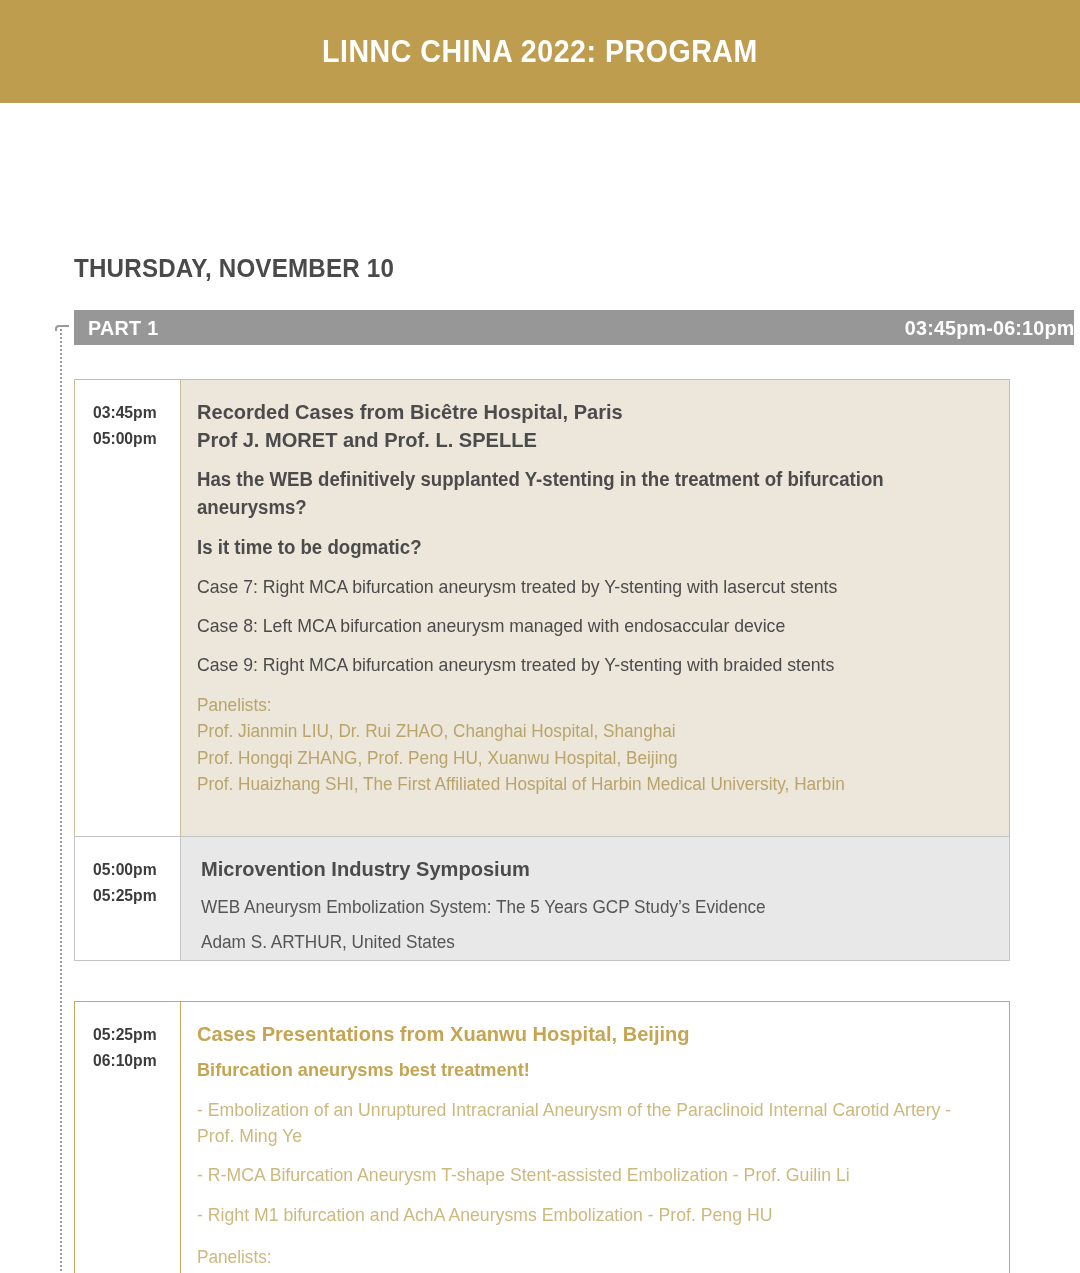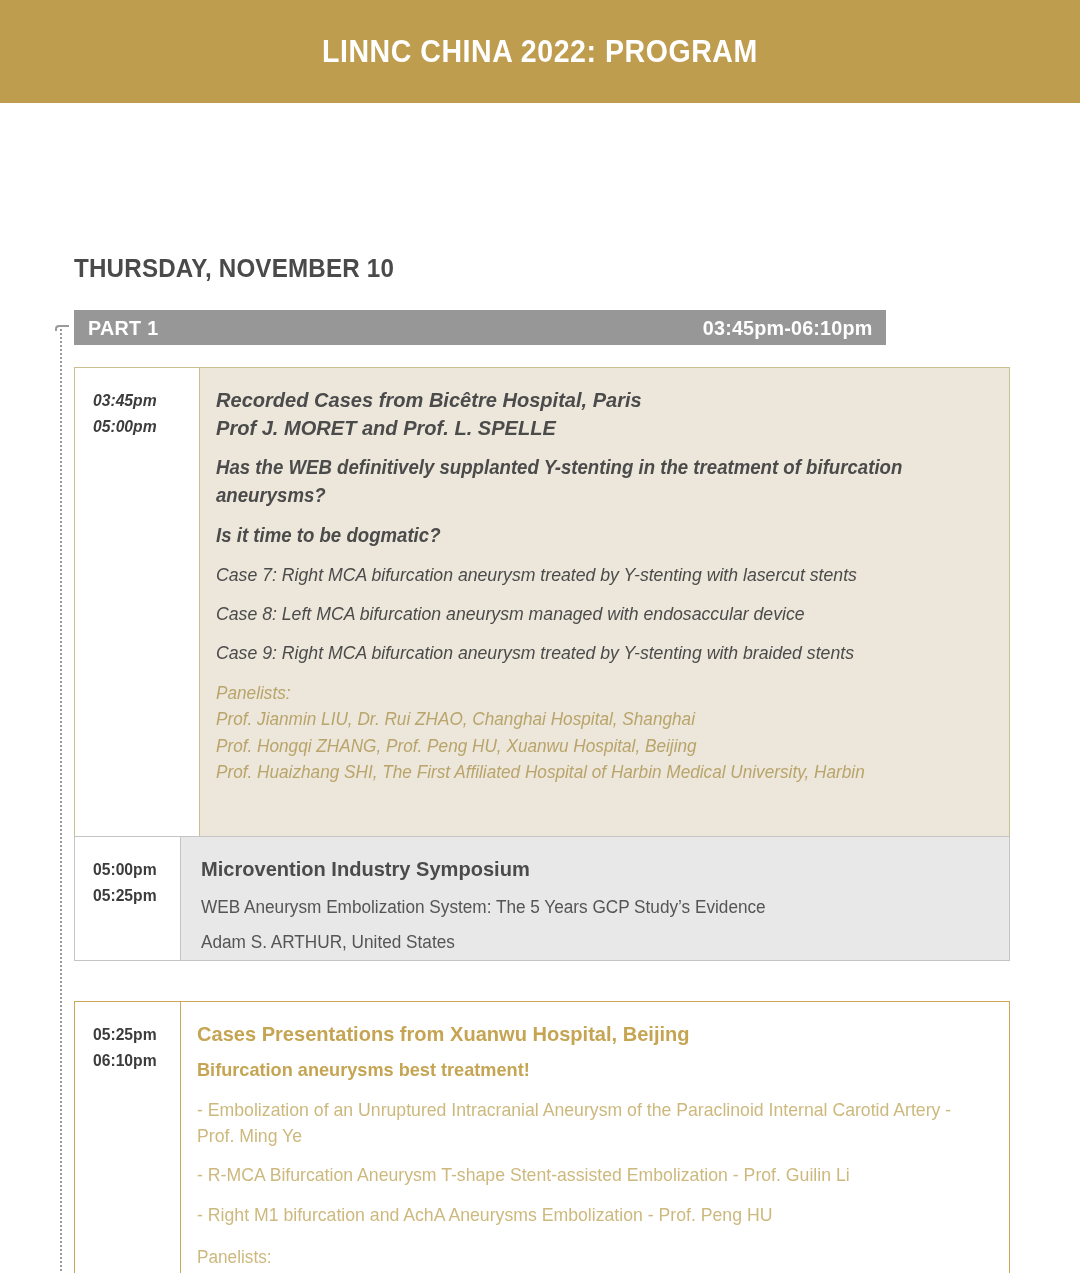--- a/index.html
+++ b/index.html
@@ -82,28 +82,28 @@
     border-top: 2px solid #9a9a9a;
     border-left: 2px solid #9a9a9a;
     border-top-left-radius: 4px;
   }
 
   
   .part-bar {
     position: absolute;
     left: 74px;
     top: 207px;
-    width: 812px;
+    width: 1000px;
     height: 35px;
     background: #979797;
     display: flex;
     align-items: center;
     justify-content: space-between;
     box-sizing: border-box;
-    padding: 0 14px 0 14px;
+    padding: 0 0 0 14px;
   }
   .part-label {
     color: #ffffff;
     font-size: 21px;
     font-weight: bold;
     letter-spacing: 0.3px;
     transform: scaleX(0.94);
     transform-origin: left center;
   }
   .part-time {
@@ -146,21 +146,20 @@
   }
 
   
   .session--cream {
     border: 1px solid #c9bf92;
     background: #ffffff;
   }
   .session--cream .content-col {
     background: #ece7da;
     border-left: 1px solid #c9bf92;
-    margin-left: 19px;
   }
   
   .session--grey {
     border: 1px solid #c4c4c4;
     background: #ffffff;
   }
   .session--grey .content-col {
     background: #e8e8e8;
     border-left: 1px solid #c4c4c4;
     padding-left: 20px;
@@ -254,21 +253,21 @@
     <div class="timeline-cap"></div>
     <div class="timeline-line"></div>
 
   </div>
 
   <div class="part-bar">
     <div class="part-label">PART 1</div>
     <div class="part-time">03:45pm-06:10pm</div>
   </div>
 
-  <div class="session session--cream" style="top:264px; height:534px;font-style:italic;">
+  <div class="session session--cream" style="top:276px; height:534px;">
     <div class="time-col">
       <div class="time-line">03:45pm</div>
       <div class="time-line">05:00pm</div>
     </div>
     <div class="content-col">
       <div class="ln t-head">Recorded Cases from Bicêtre Hospital, Paris</div>
       <div class="ln t-head">Prof J. MORET and Prof. L. SPELLE</div>
       <div class="ln t-subhead">Has the WEB definitively supplanted Y-stenting in the treatment of bifurcation aneurysms?</div>
       <div class="ln t-subhead">Is it time to be dogmatic?</div>
       <div class="ln t-body">Case 7: Right MCA bifurcation aneurysm treated by Y-stenting with lasercut stents</div>

